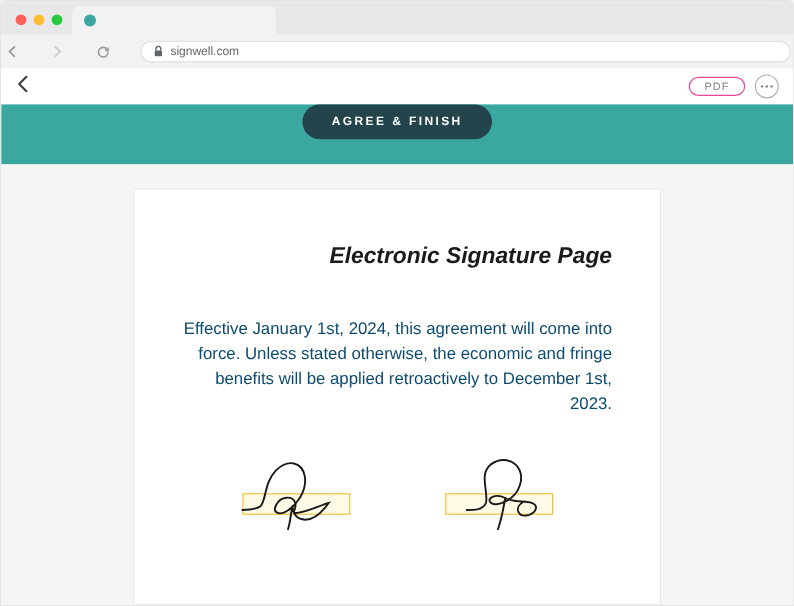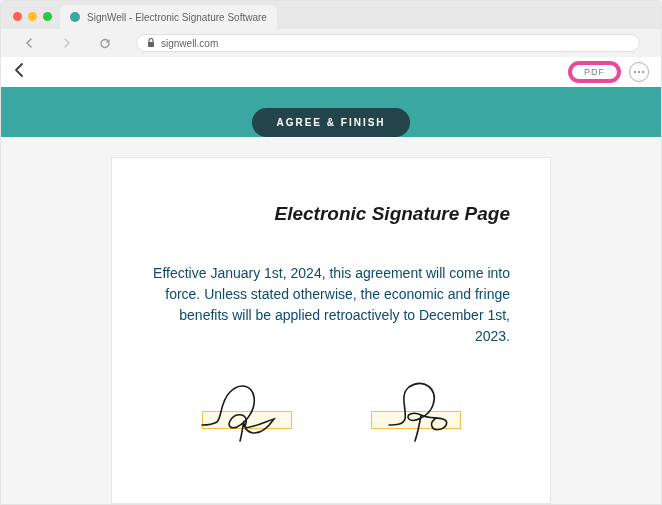--- a/index.html
+++ b/index.html
@@ -62,21 +62,21 @@
     .tab-title {
       white-space: nowrap;
       overflow: hidden;
       text-overflow: ellipsis;
       color: #606367;
     }
     .address-bar {
       height: 28px;
       display: flex;
       align-items: center;
-      padding: 0 21px;
+      padding: 0 2px;
       gap: 24px;
       background: #f2f2f2;
     }
     .nav-btn {
       width: 14px;
       height: 14px;
       display: flex;
       align-items: center;
       justify-content: center;
       color: #9a9a9a;
@@ -120,21 +120,21 @@
       color: #3c3c3c;
       cursor: pointer;
       font-weight: 300;
     }
     .header-right {
       display: flex;
       gap: 8px;
       align-items: center;
     }
     .pdf-btn {
-      border: 4px solid #ec4899;
+      border: 1px solid #ec4899;
       border-radius: 12px;
       padding: 2px 12px;
       font-size: 9px;
       letter-spacing: 1px;
       color: #808080;
       background: #fff;
       cursor: pointer;
     }
     .more-btn {
       width: 20px;
@@ -146,21 +146,21 @@
       justify-content: center;
       color: #808080;
       cursor: pointer;
       font-size: 11px;
       letter-spacing: 0.5px;
     }
     .banner {
       background: #3aa8a0;
       height: 50px;
       display: flex;
-      align-items: flex-end;
+      align-items: flex-start;
       justify-content: center;
     }
     .agree-btn {
       background: #24444c;
       color: #fff;
       border: none;
       border-radius: 16px;
       padding: 9px 24px;
       font-size: 10px;
       font-weight: 700;
@@ -226,21 +226,20 @@
 
 <div class="browser-chrome">
   <div class="tab-bar">
     <div class="traffic-lights">
       <div class="traffic-light tl-red"></div>
       <div class="traffic-light tl-yellow"></div>
       <div class="traffic-light tl-green"></div>
     </div>
     <div class="tab">
       <div class="tab-favicon"></div>
-      <span class="tab-title">SignWell - Electronic Signature Software</span>
     </div>
   </div>
 
   <div class="address-bar">
     <div class="nav-btn">
       <svg width="12" height="12" viewBox="0 0 12 12">
           <path d="M8 2 L4 6 L8 10" stroke="#9a9a9a" stroke-width="1.5" fill="none" stroke-linecap="round"></path>
         </svg>
     </div>
     <div class="nav-btn">

